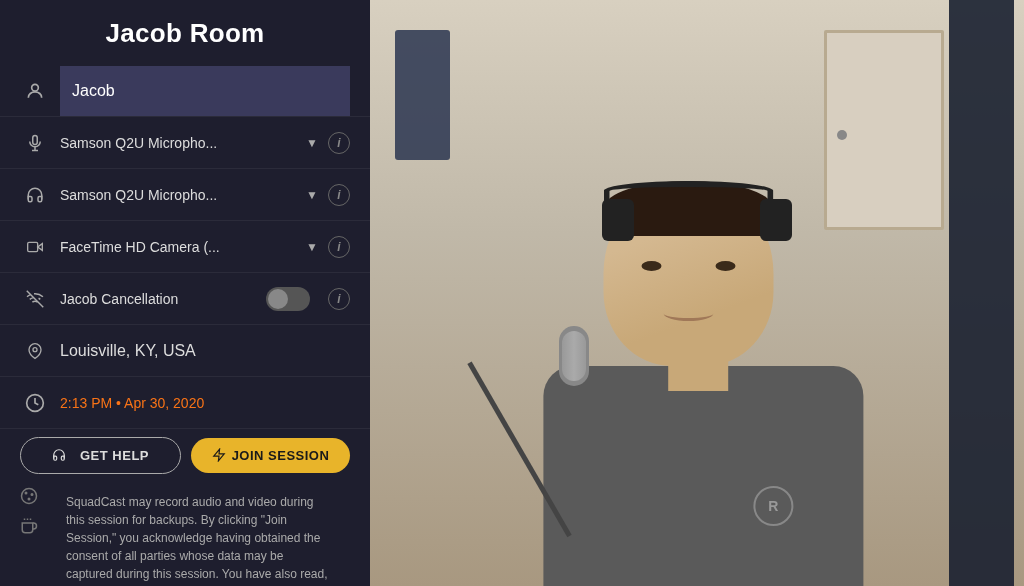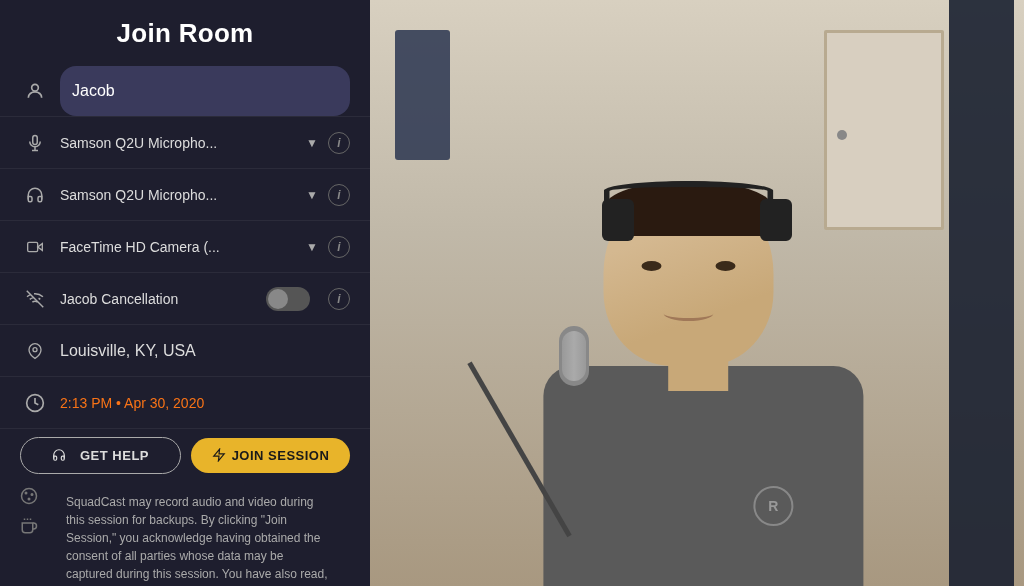--- a/index.html
+++ b/index.html
@@ -54,21 +54,21 @@
       justify-content: center;
       color: #aaa;
       font-size: 18px;
       margin-right: 10px;
     }
 
     .name-input {
       flex: 1;
       background: #3a3a5c;
       border: none;
-      border-radius: 16px;
+      border-radius: 0;
       color: #fff;
       font-size: 16px;
       padding: 16px 12px;
       outline: none;
     }
 
     .device-select {
       flex: 1;
       display: flex;
       align-items: center;
@@ -244,21 +244,21 @@
     .room-content {
       position: absolute;
       top: 0; left: 0; right: 0; bottom: 0;
       z-index: 1;
     }
   </style>
 </head>
 <body>
 
 <div class="sidebar">
-  <div class="sidebar-title">Join Room</div>
+  <div class="sidebar-title">Jacob Room</div>
 
   <div class="sidebar-row name-row">
     <div class="row-icon">
       <svg width="20" height="20" viewBox="0 0 24 24" fill="none" stroke="#aaa" stroke-width="2">
         <circle cx="12" cy="8" r="4"></circle>
         <path d="M4 20c0-4 3.6-7 8-7s8 3 8 7"></path>
       </svg>
     </div>
     <input class="name-input" type="text" value="Jacob" style="">
   </div>

